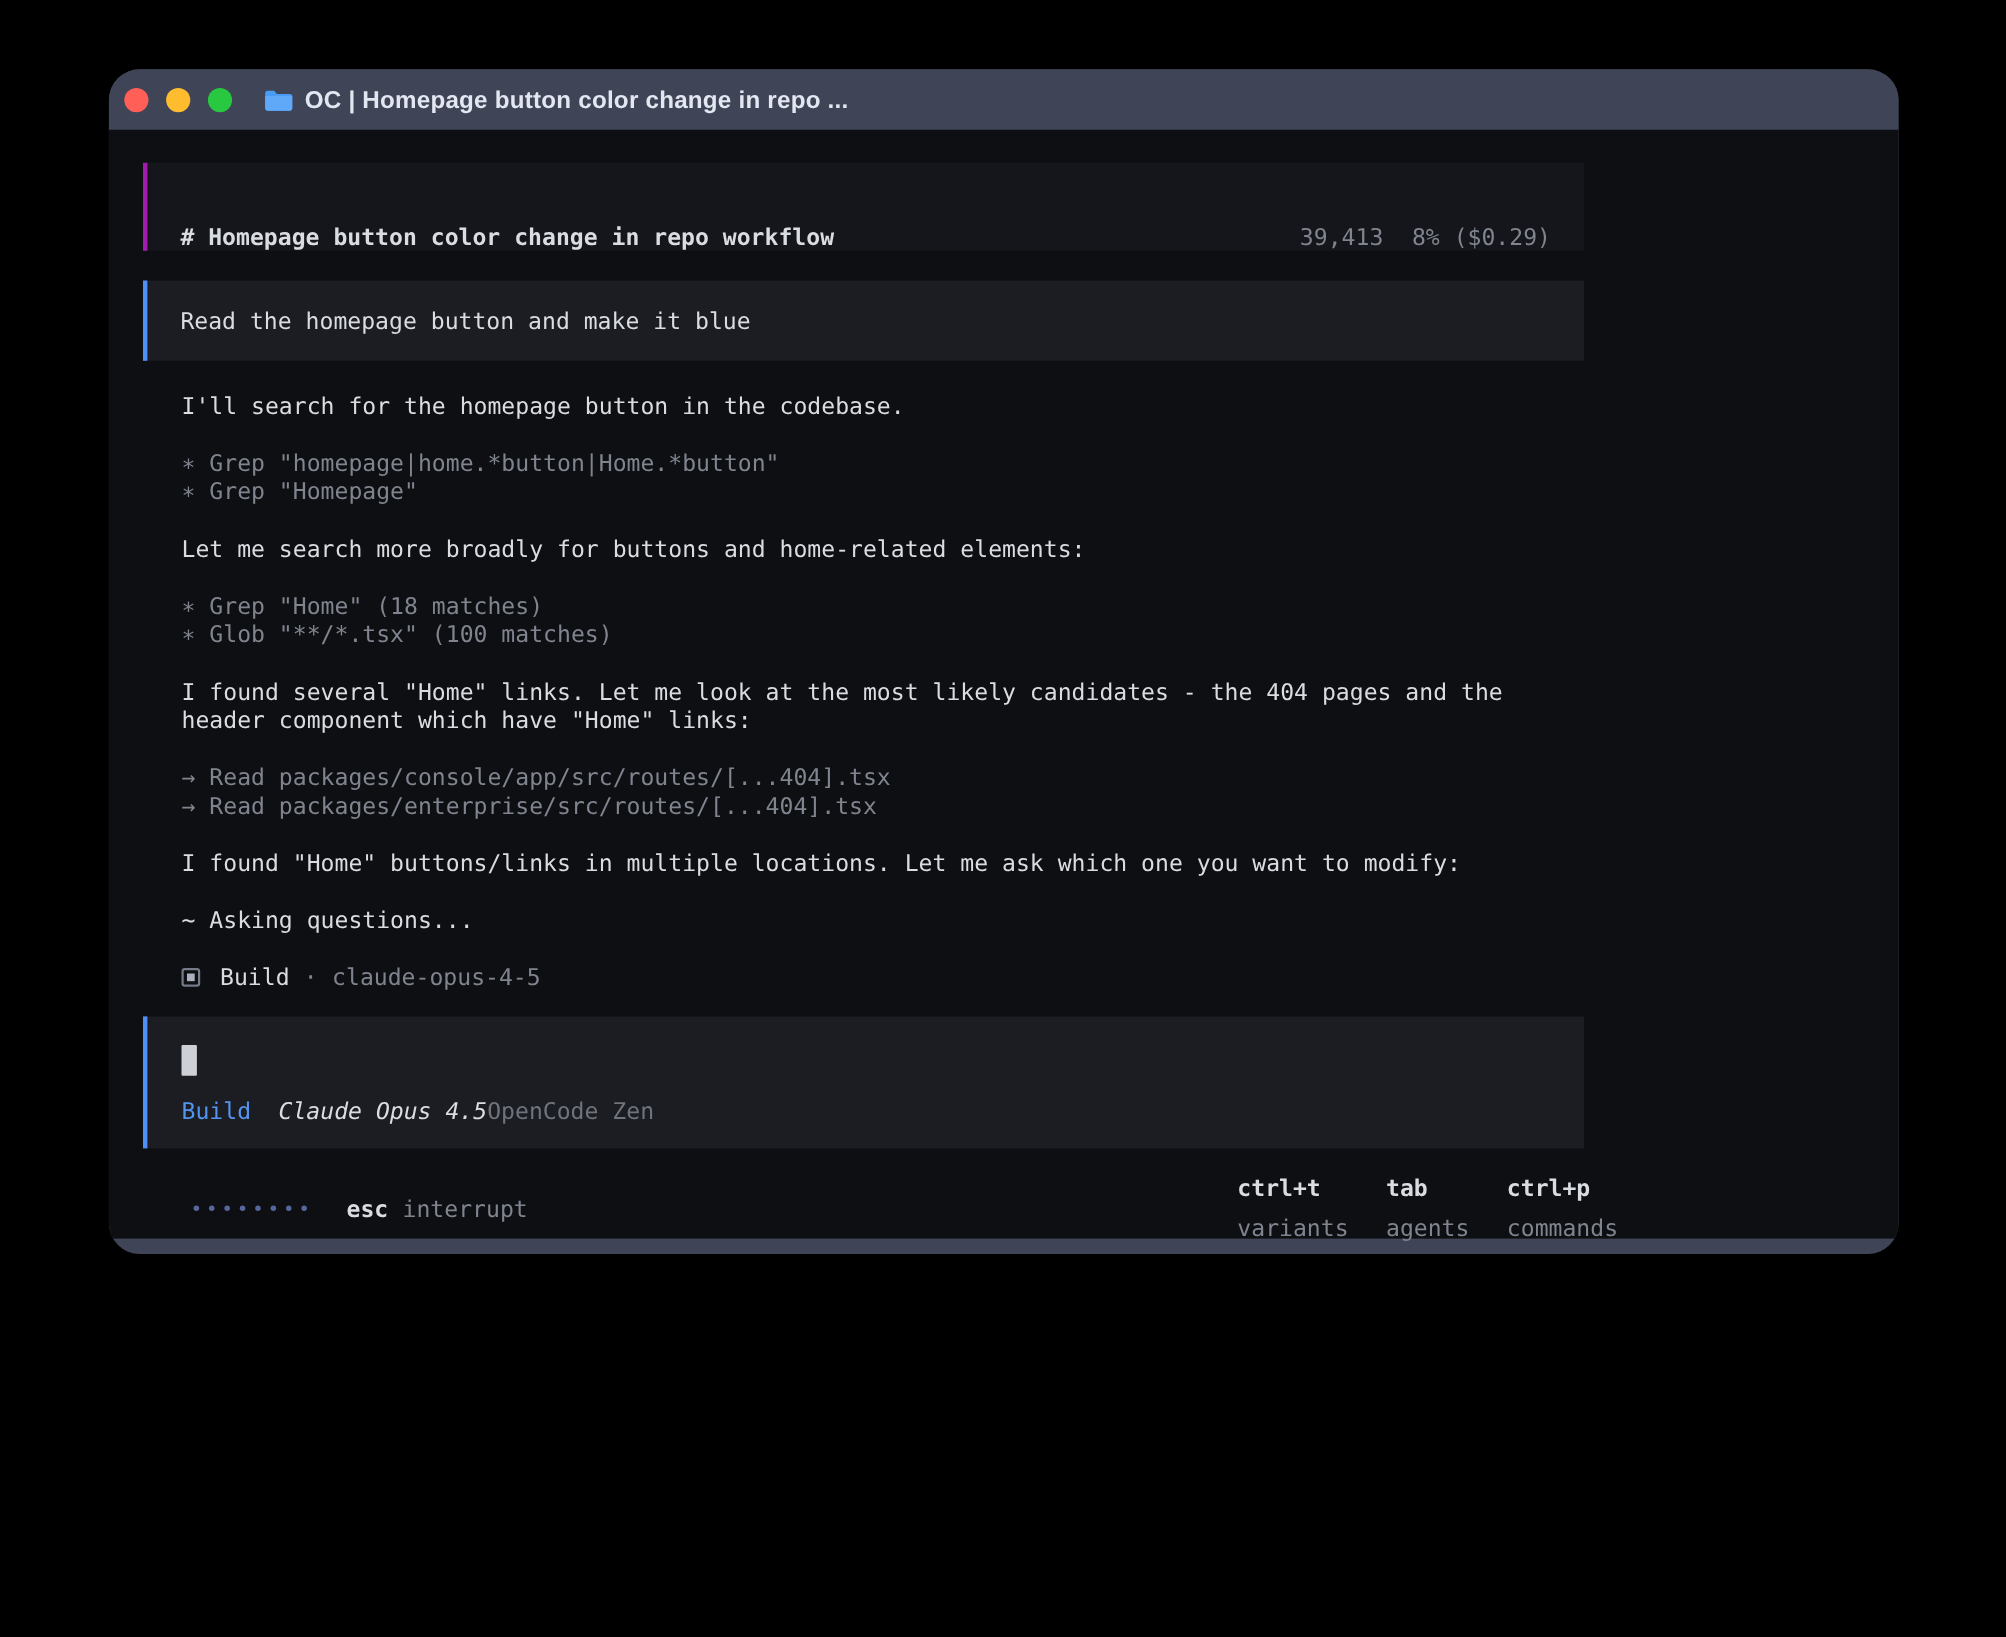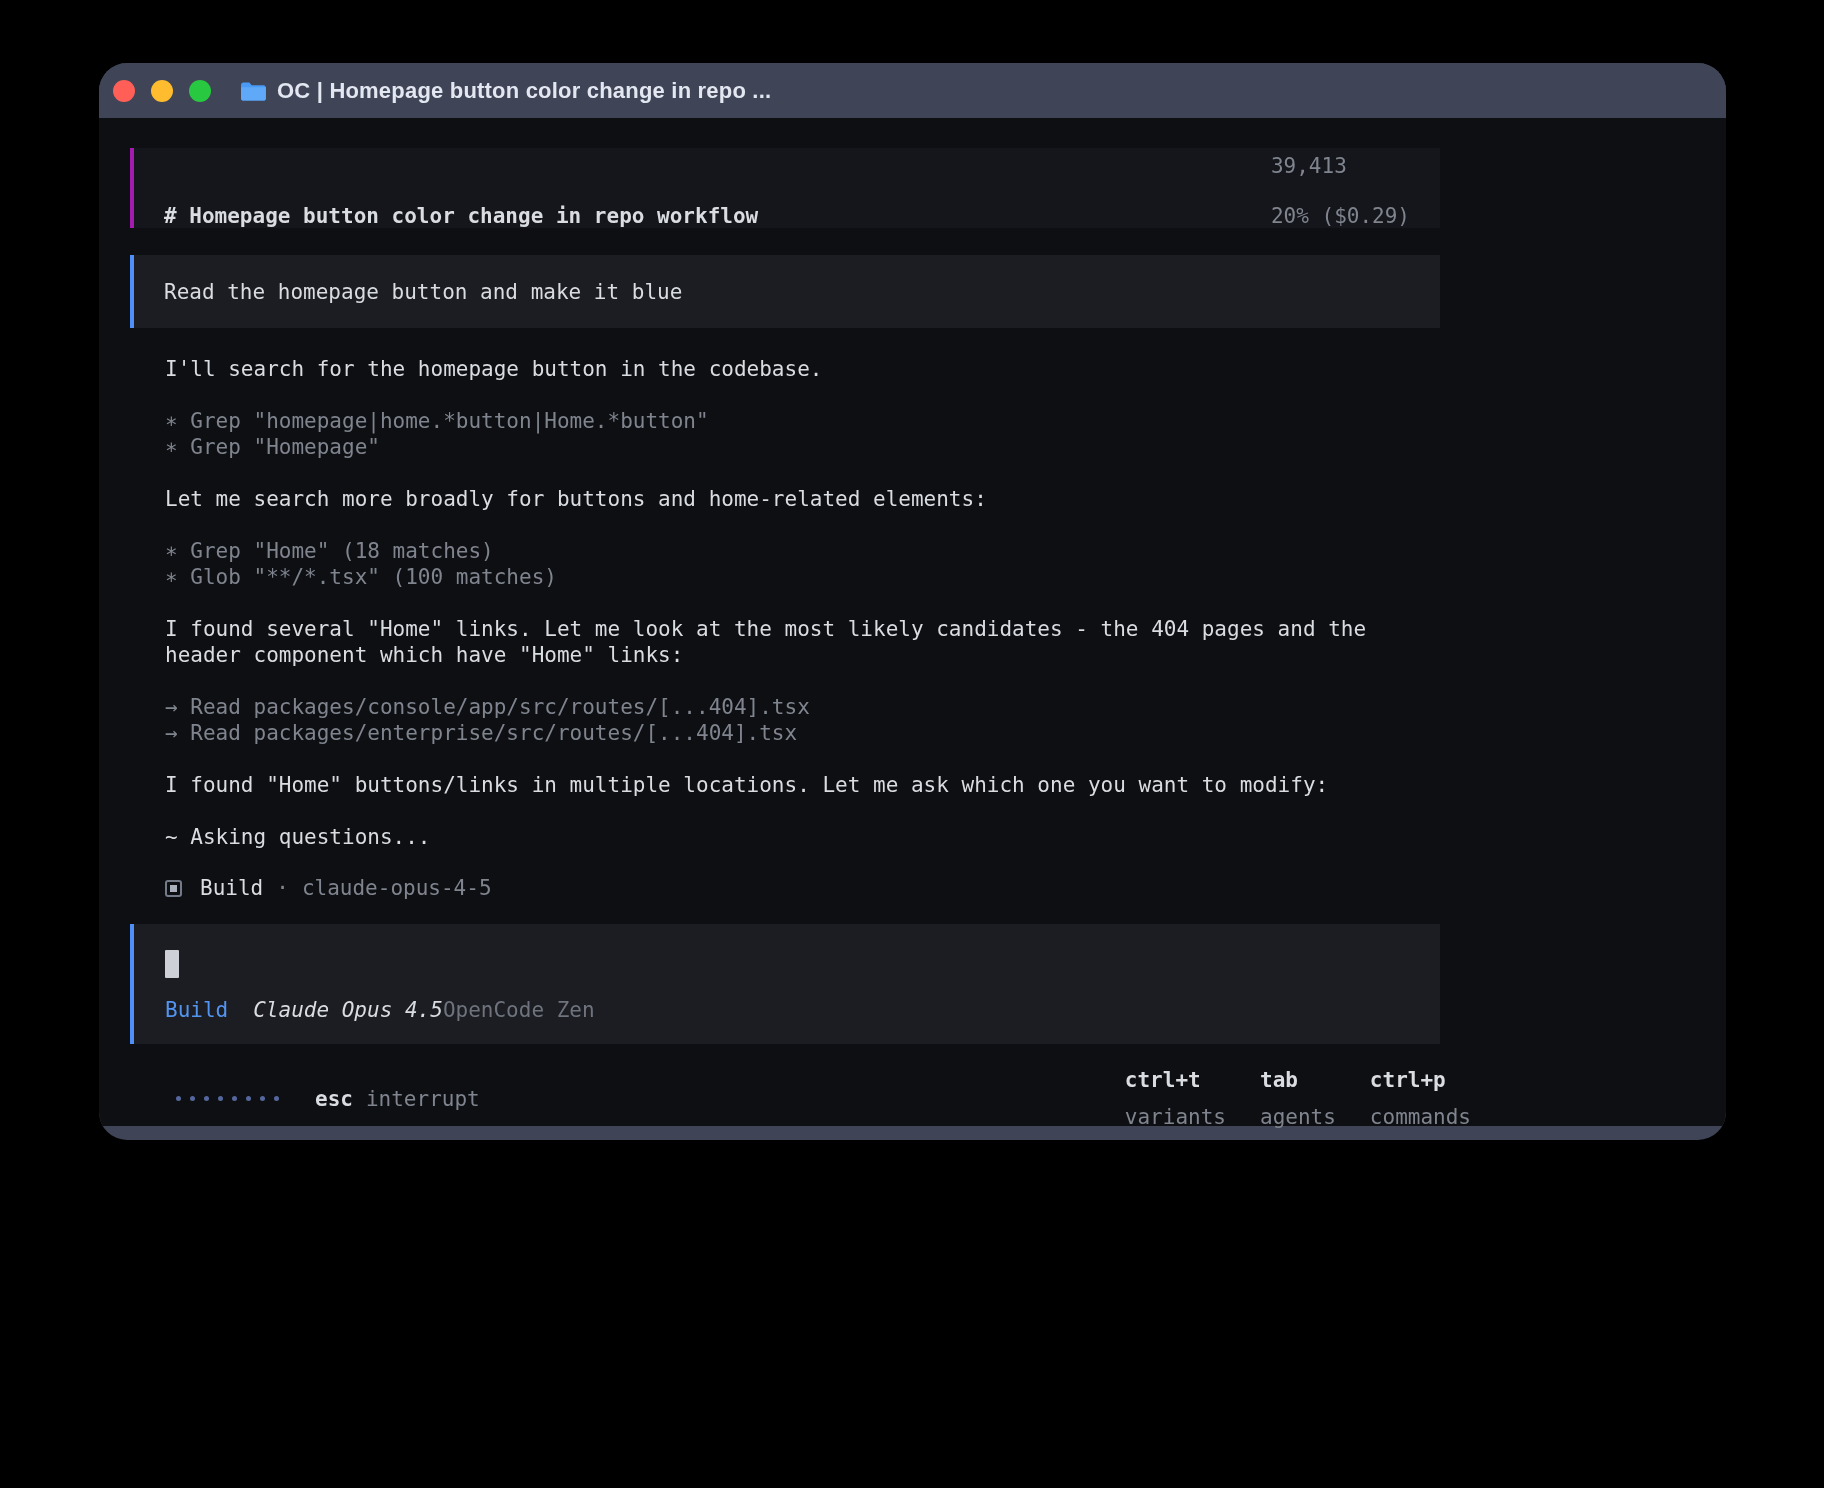--- a/index.html
+++ b/index.html
@@ -31,21 +31,21 @@
   }
   .col { margin-left:31px; width:1310px; }
 
   .session-header {
     height:80px; background:var(--bg-header-block,#15161b);
     border-left:4px solid #a21caf;
     display:flex; align-items:flex-end; justify-content:space-between;
     padding:0 30px;
   }
   .session-title { font-size:21px; font-weight:bold; color:var(--text-main,#d9dce1); }
-  .session-meta { display:flex; gap:26px; font-size:21px; color:var(--text-muted,#7f848e);flex-direction:column; }
+  .session-meta { display:flex; gap:26px; font-size:21px; color:var(--text-muted,#7f848e); }
 
   .user-msg {
     margin-top:27px; height:73px; background:var(--bg-block,#1b1d22);
     border-left:4px solid var(--accent,#4f8ff7);
     display:flex; align-items:center; padding-left:30px;
     font-size:21px; color:var(--text-main,#d9dce1);
   }
 
   .transcript { margin:28px 0 0 35px; font-size:21px; line-height:26px; }
   .transcript .group { margin-bottom:26px; }
@@ -108,21 +108,21 @@
     <span class="wtitle">OC | Homepage button color change in repo ...</span>
   </div>
 
   <div class="content">
     <div class="col">
 
       <div class="session-header">
         <span class="session-title"># Homepage button color change in repo workflow</span>
         <span class="session-meta">
           <span>39,413</span>
-          <span>20% ($0.29)</span>
+          <span>8% ($0.29)</span>
         </span>
       </div>
 
       <div class="user-msg">
         <span>Read the homepage button and make it blue</span>
       </div>
 
       <div class="transcript">
           <div class="group text">
             <div class="tline">I'll search for the homepage button in the codebase.</div>

